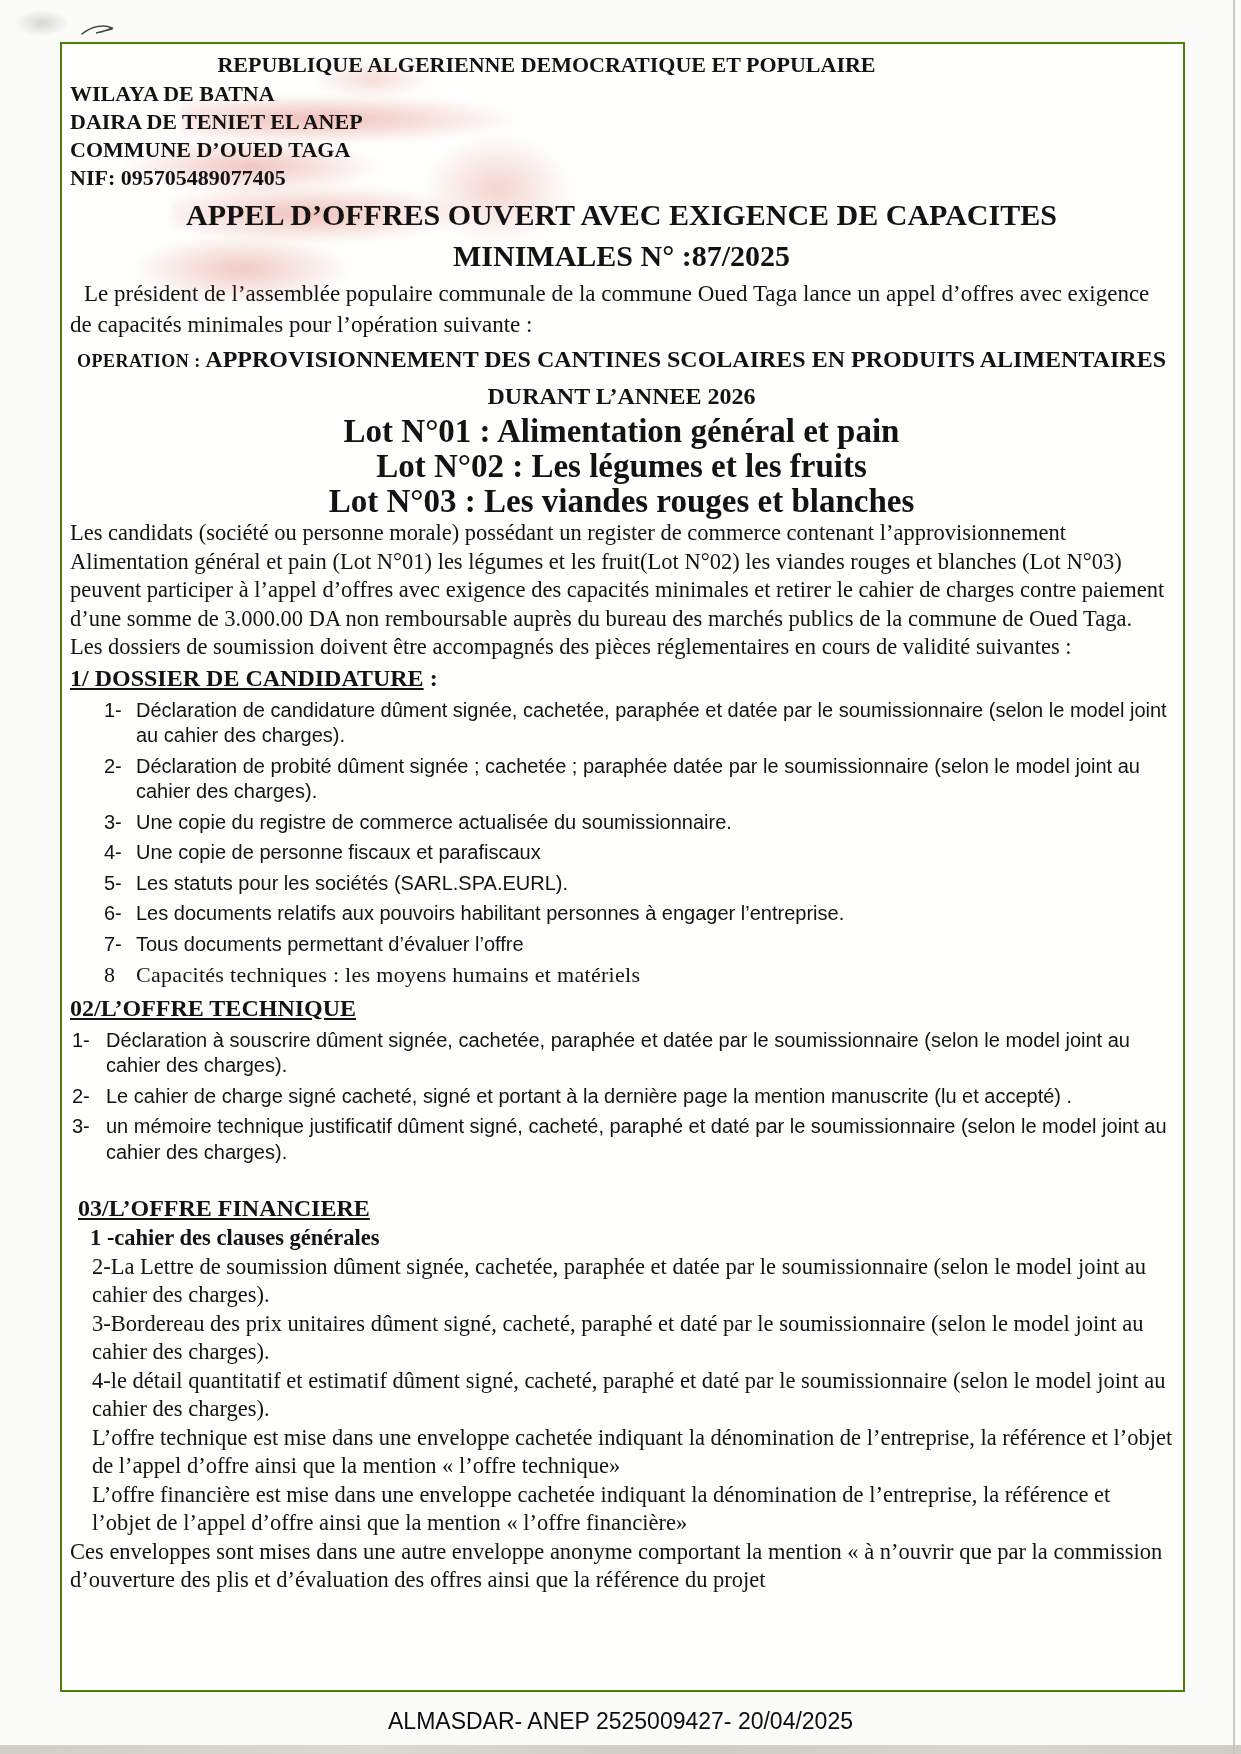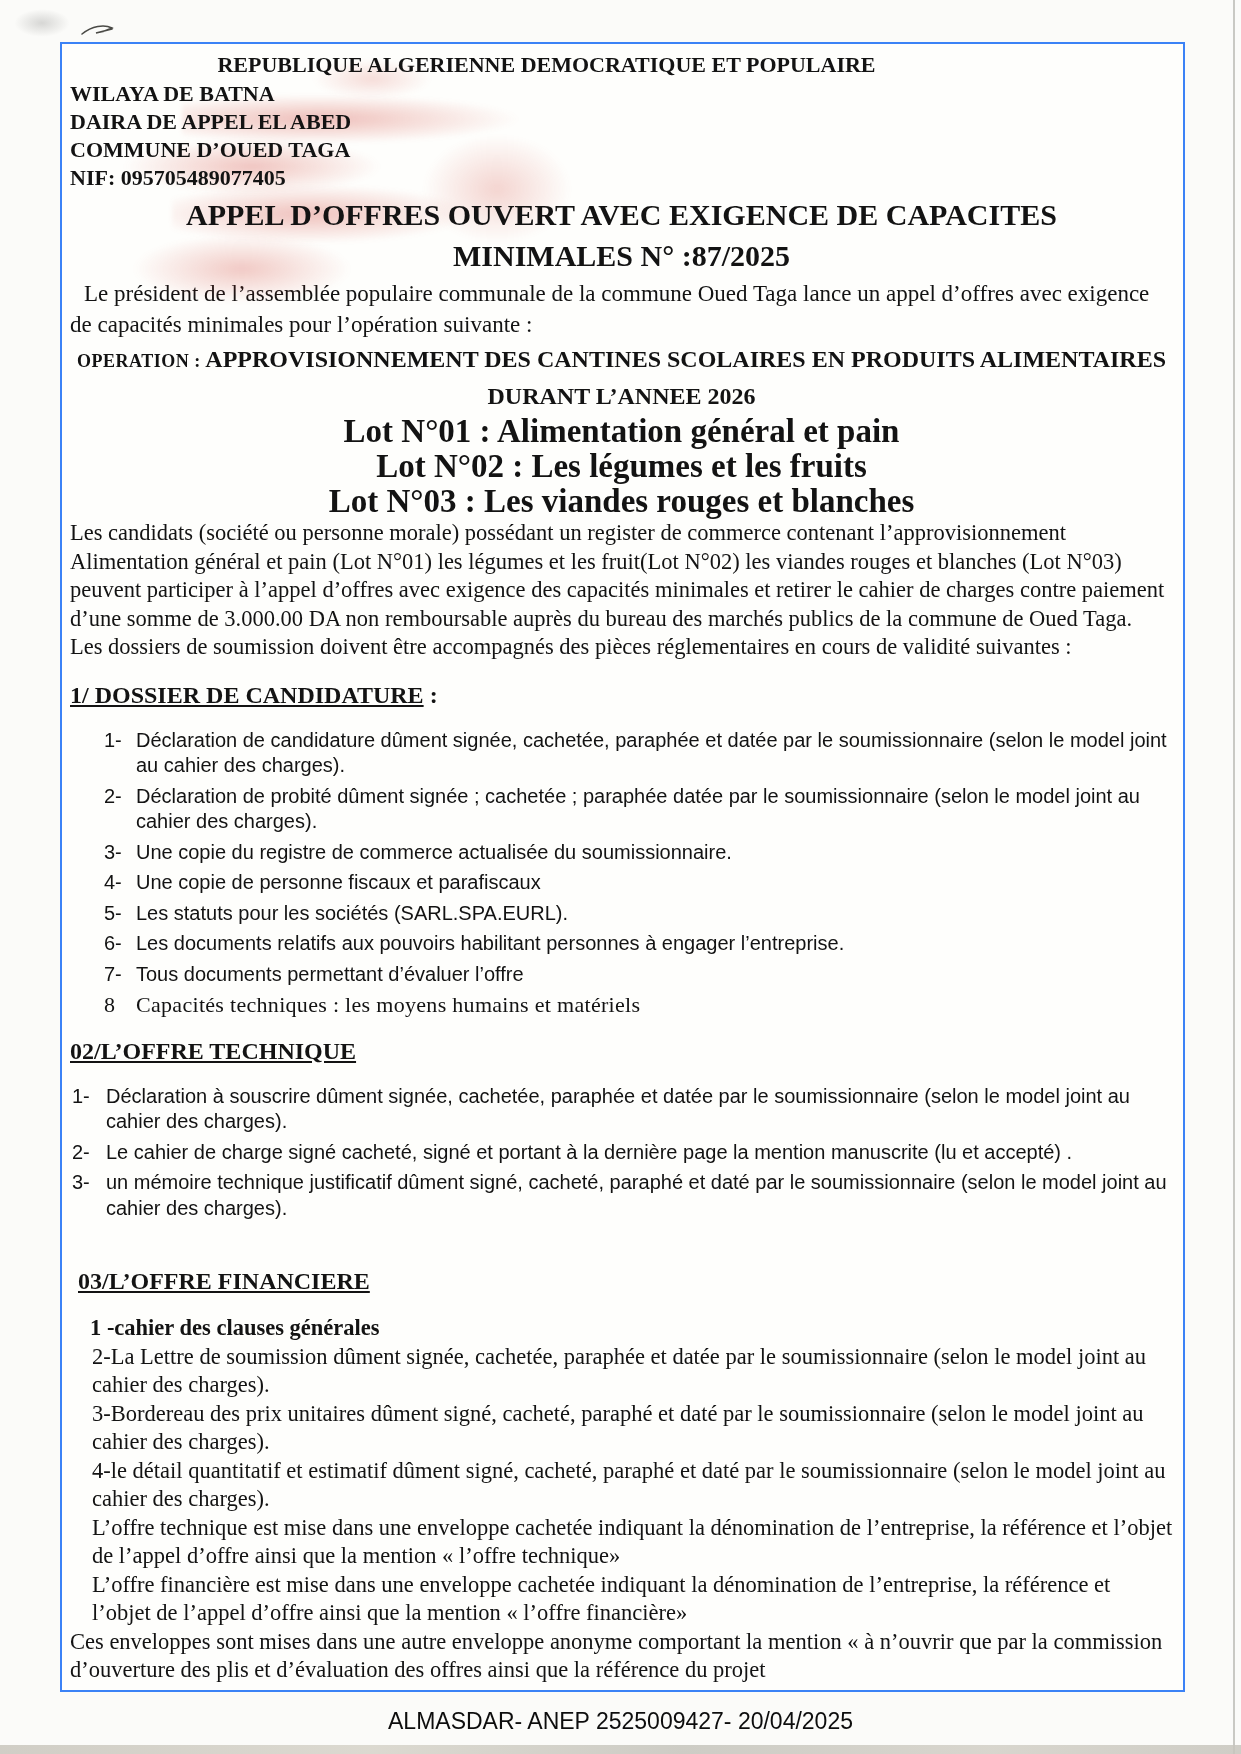--- a/index.html
+++ b/index.html
@@ -11,33 +11,33 @@
     overflow:hidden;
   }
   .scan-edge-right{position:absolute;top:0;right:6px;width:2px;height:1754px;background:#c9c9c4;}
   .scan-band-bottom{position:absolute;left:0;bottom:0;width:100%;height:9px;
     background:linear-gradient(90deg,#c9c6bd,#d6d3c9 30%,#c5c4bc 55%,#d2cfc6 80%,#c7c5bd);opacity:.85;}
   .pencil-mark{position:absolute;left:78px;top:20px;}
   .gray-smudge{position:absolute;left:12px;top:8px;width:60px;height:30px;
     background:radial-gradient(ellipse at center,rgba(120,120,118,.28),transparent 65%);}
   .page-box{
     position:absolute;left:60px;top:42px;width:1125px;height:1650px;
-    border:2px solid #3b82f6;box-sizing:border-box;
+    border:2px solid #4d7c0f;box-sizing:border-box;
     padding:6px 10px 0 8px;background:#fefefc;overflow:hidden;
   }
   .smudge{position:absolute;pointer-events:none;filter:blur(2px);}
   .republic{ text-align:center;font-weight:bold;font-size:22px;line-height:30px;padding-right:150px;position:relative;}
   .authority div{font-weight:bold;font-size:22px;line-height:28px;position:relative;}
   .main-title{ text-align:center;font-weight:bold;font-size:30px;line-height:41px;margin:2px 0 2px 0;position:relative;}
   .intro{font-size:23px;line-height:31px;margin:2px 0;text-indent:14px;}
   .operation{ text-align:center;font-weight:bold;font-size:24px;line-height:35px;margin:0;}
   .operation .op-label{font-size:18px;letter-spacing:.5px;}
   .lot-line{ text-align:center;font-weight:bold;font-size:33px;line-height:35px;}
   .body-para{font-size:22.5px;line-height:28.5px;margin:0;}
-  .section-heading{font-size:24px;font-weight:bold;line-height:30px;margin:18px 0;}
+  .section-heading{font-size:24px;font-weight:bold;line-height:30px;margin:1px 0;}
   .section-heading .uline{text-decoration:underline;}
   .list1{font-family:"Liberation Sans", sans-serif;font-size:20px;line-height:25.5px;}
   .list1 .item{position:relative;padding-left:66px;margin:5px 0;}
   .list1 .marker{position:absolute;left:34px;}
   .list1 .item.serif-item{font-family:"Liberation Serif", serif;font-size:22px;letter-spacing:.3px;}
   .list2{font-family:"Liberation Sans", sans-serif;font-size:20px;line-height:25.5px;}
   .list2 .item{position:relative;padding-left:36px;margin:5px 0;}
   .list2 .marker{position:absolute;left:2px;}
   .gap{height:22px;}
   .h3-indent{margin-left:8px;}
@@ -64,21 +64,21 @@
   <div class="smudge" style="left:60px;top:95px;width:260px;height:55px;background:radial-gradient(ellipse at 50% 50%,rgba(209,67,56,.30),transparent 70%);"></div>
   <div class="smudge" style="left:110px;top:140px;width:300px;height:60px;background:radial-gradient(ellipse at 45% 50%,rgba(209,67,56,.32),transparent 70%);"></div>
   <div class="smudge" style="left:70px;top:190px;width:220px;height:70px;background:radial-gradient(ellipse at 50% 50%,rgba(209,67,56,.28),transparent 70%);"></div>
   <div class="smudge" style="left:360px;top:90px;width:150px;height:110px;background:radial-gradient(ellipse at 50% 50%,rgba(209,67,56,.22),transparent 70%);"></div>
   <div class="smudge" style="left:250px;top:15px;width:120px;height:40px;background:radial-gradient(ellipse at 50% 50%,rgba(209,67,56,.18),transparent 70%);"></div>
 
   <div class="republic">REPUBLIQUE ALGERIENNE DEMOCRATIQUE ET POPULAIRE</div>
 
   <div class="authority">
     <div>WILAYA DE BATNA</div>
-    <div>DAIRA DE APPEL EL ABED</div>
+    <div>DAIRA DE TENIET EL ANEP</div>
     <div>COMMUNE D’OUED TAGA</div>
     <div>NIF: 095705489077405</div>
   </div>
 
   <div class="main-title">
     <div>APPEL D’OFFRES OUVERT AVEC EXIGENCE DE CAPACITES</div>
     <div>MINIMALES N° :87/2025</div>
   </div>
 
   <p class="intro">Le président de l’assemblée populaire communale de la commune Oued Taga  lance un appel d’offres avec exigence de capacités minimales pour l’opération suivante :</p>

